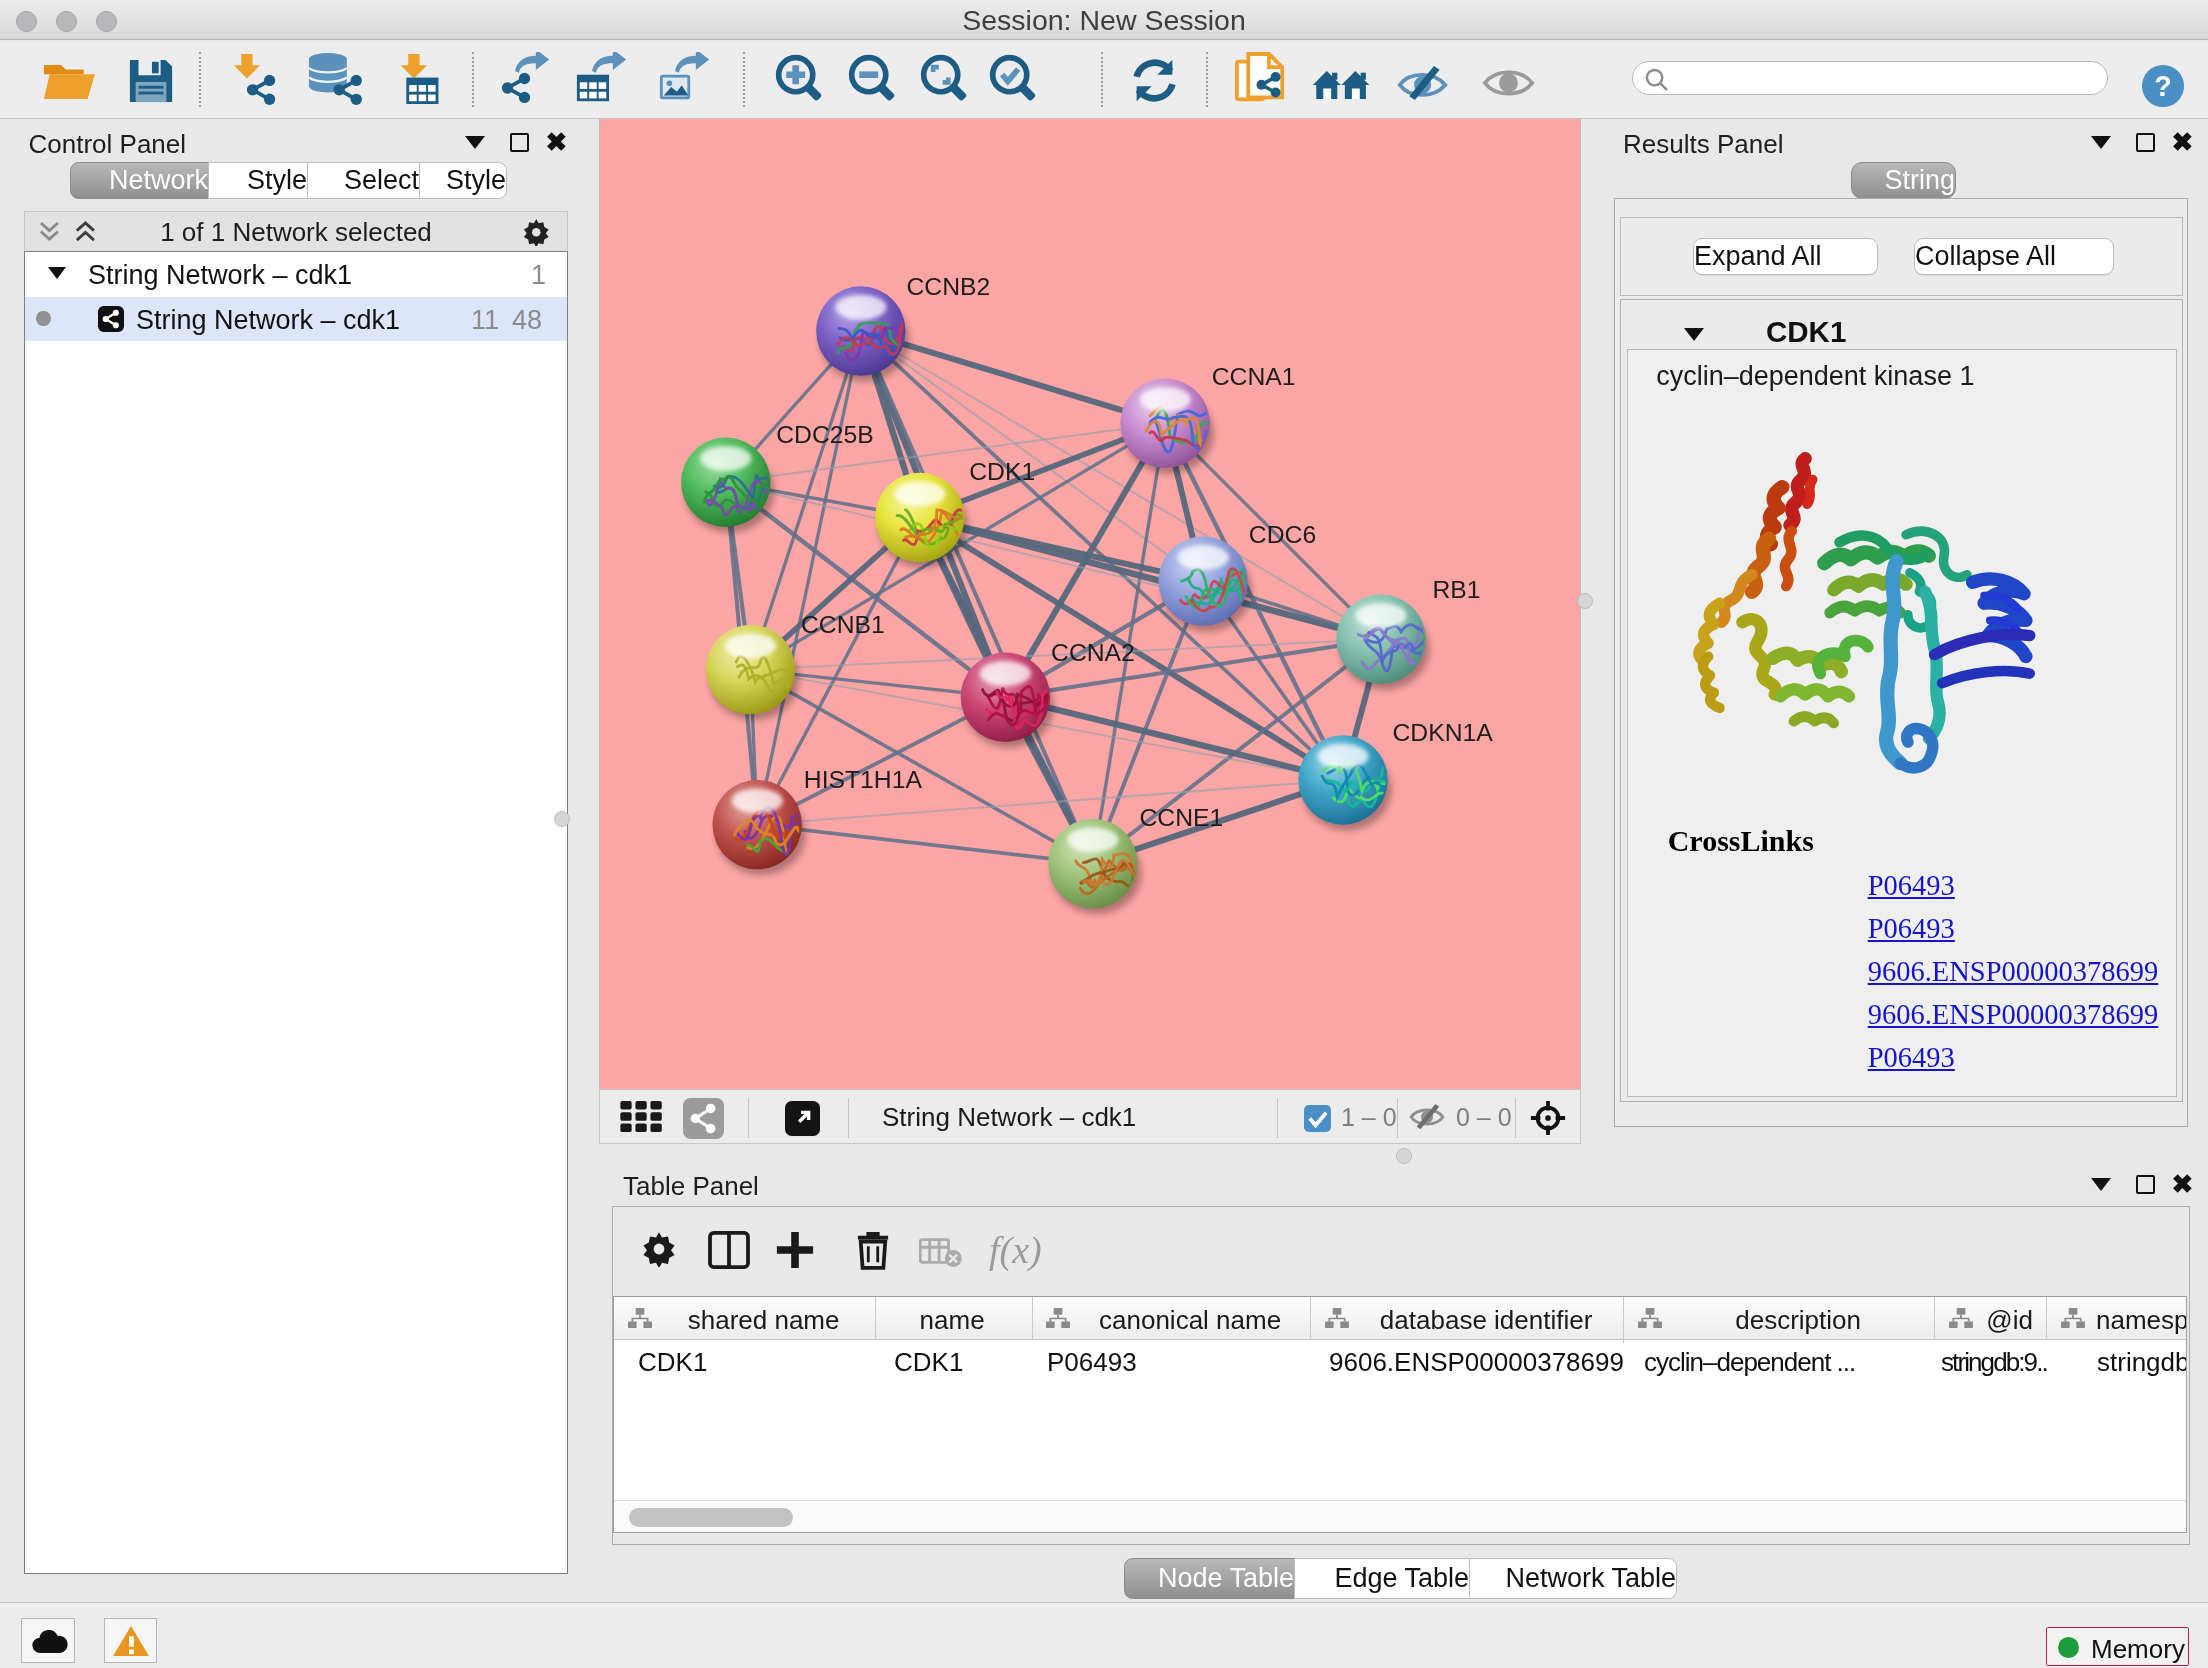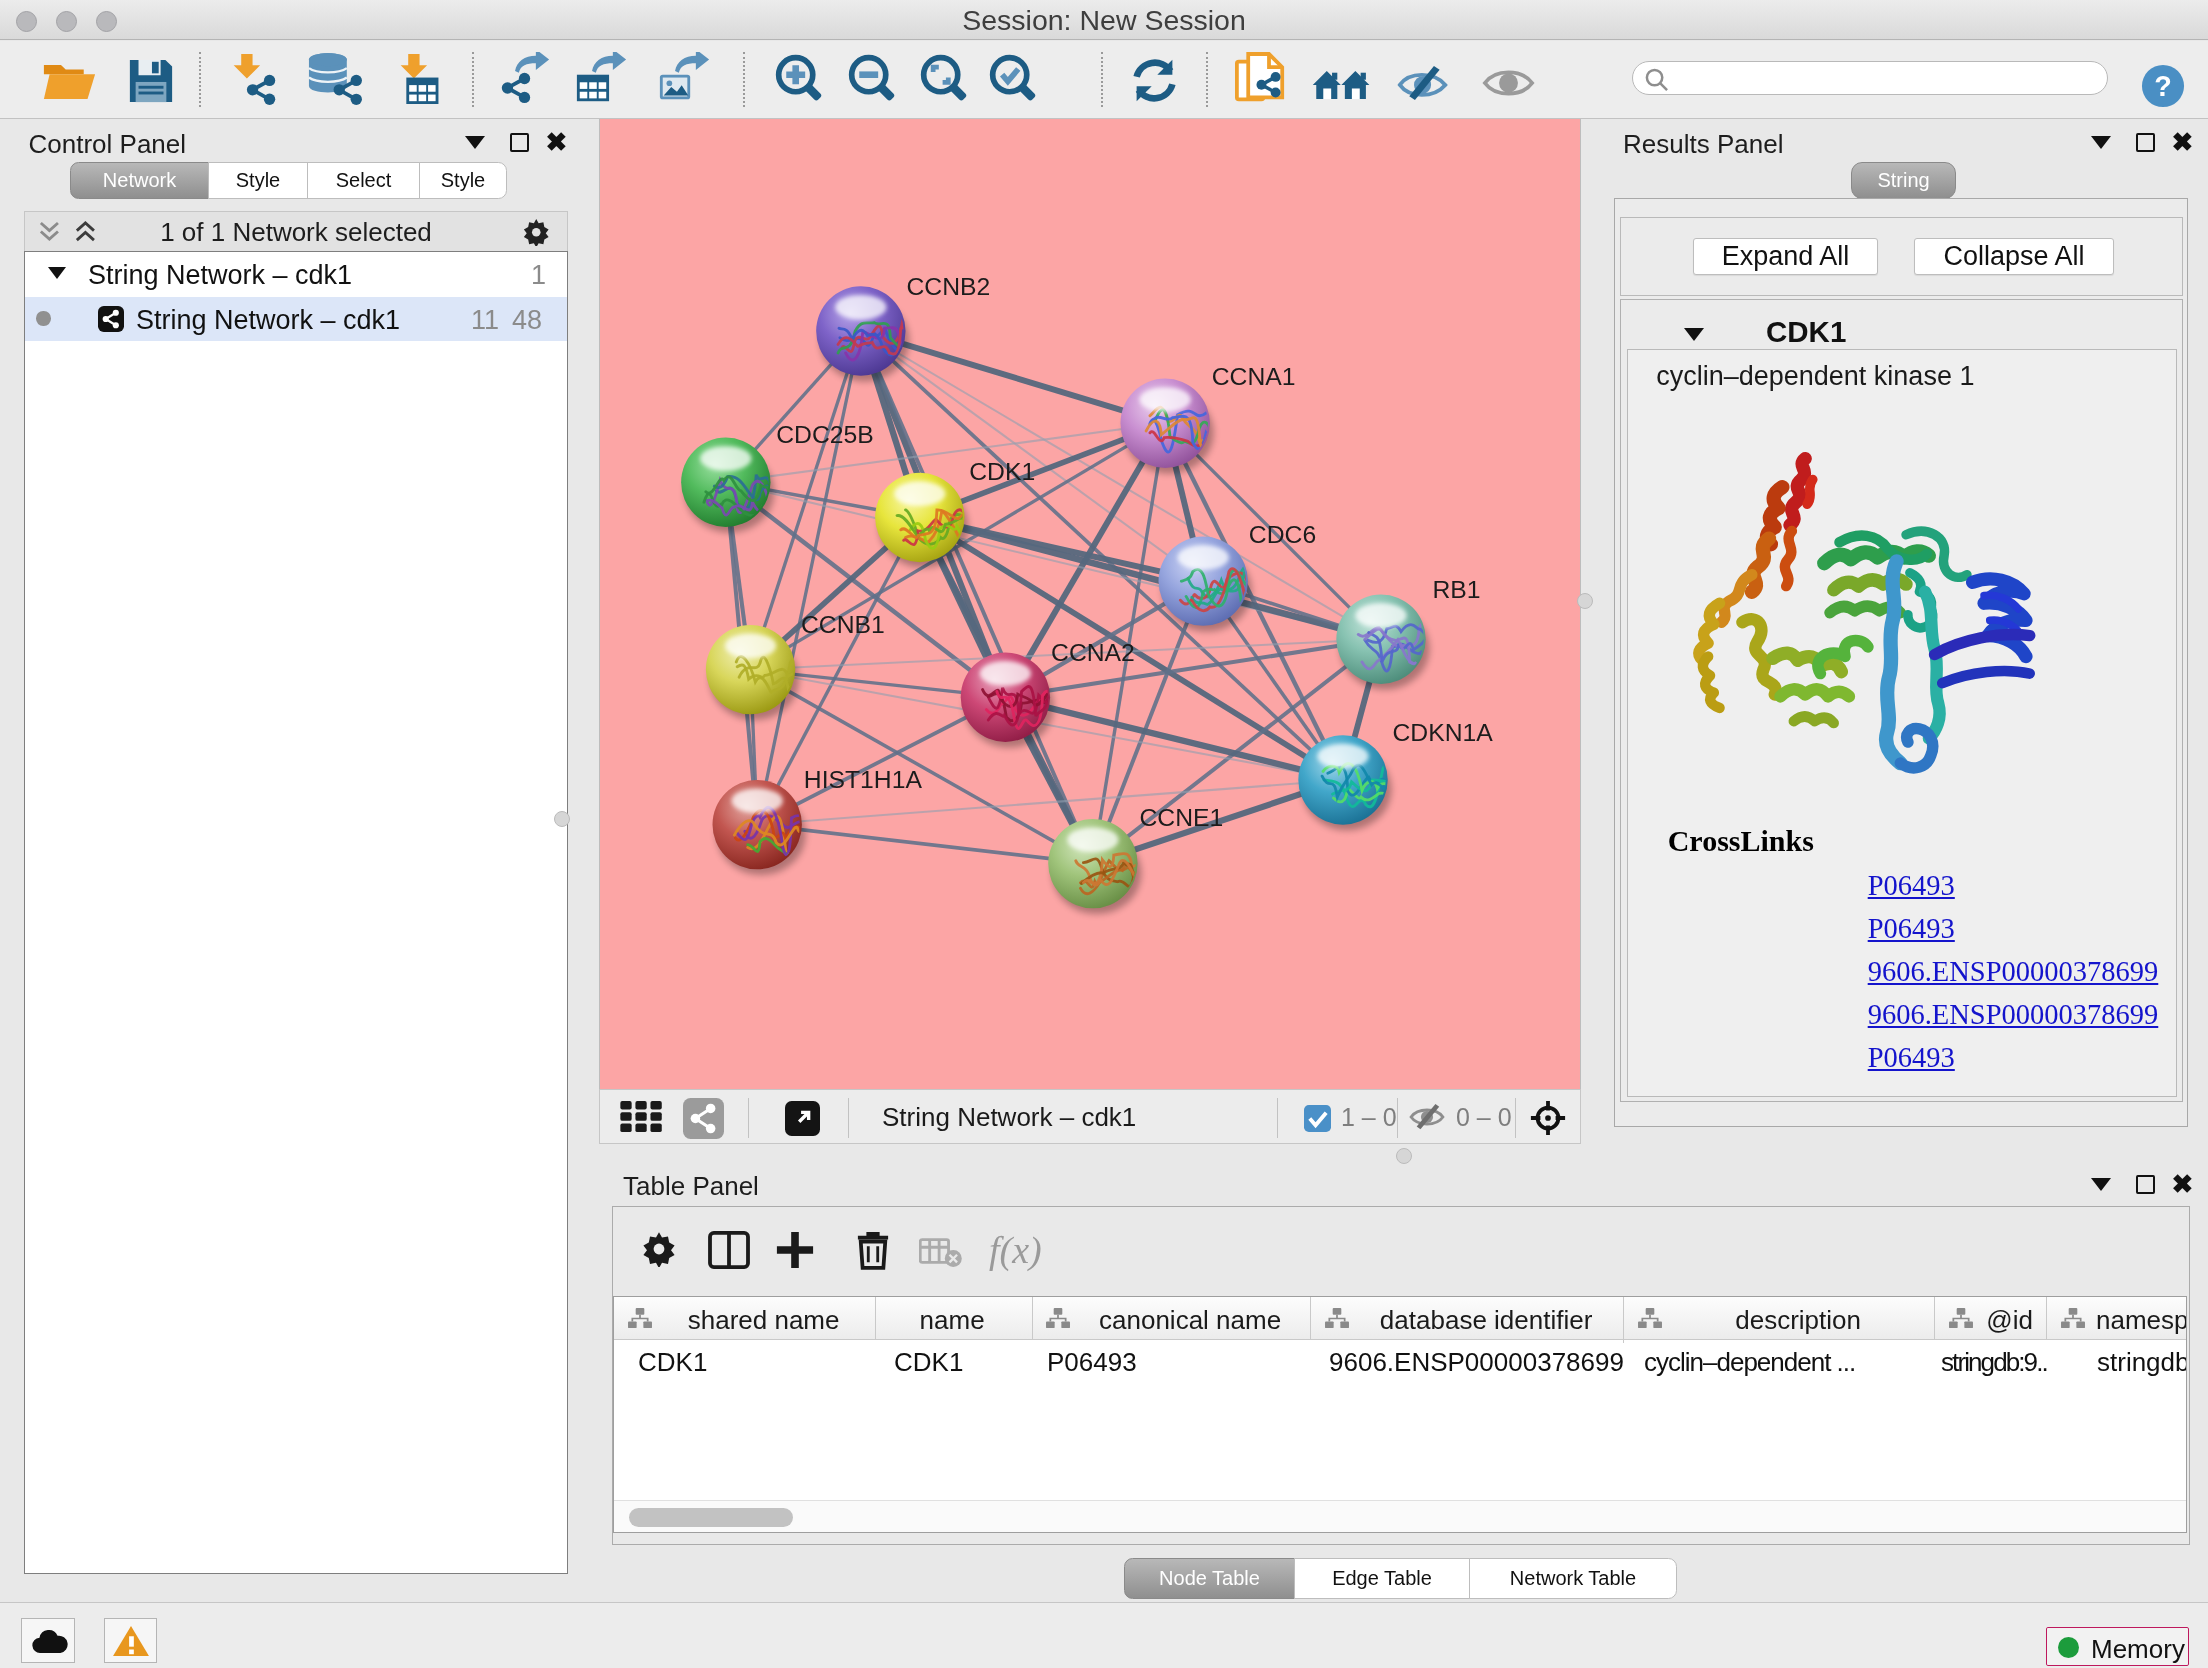--- a/index.html
+++ b/index.html
@@ -2,23 +2,23 @@
 <html style="font-size:15px"><head><meta charset="utf-8"><style>
 *{margin:0;padding:0;box-sizing:border-box}
 html,body{width:2208px;height:1668px;overflow:hidden}
 body{font-family:"Liberation Sans",sans-serif;background:#e8e8e8;position:relative}
 .abs{position:absolute}
 .paneltitle{font-size:26px;color:#1d1d1d}
 .wicons{position:absolute;display:flex;align-items:center;gap:25px}
 .tri{width:0;height:0;border-left:10.5px solid transparent;border-right:10.5px solid transparent;border-top:13.3px solid #111}
 .wsq{width:19px;height:19px;border:2.9px solid #111;border-radius:1.9px}
 .wx{font-size:26px;font-weight:bold;color:#111;line-height:19px;margin-left:-8.6px}
-.tab{display:inline-block;height:37px;line-height:35px;text-align:center;font-size:20px;background:#fff;border:1px solid #bdbdbd;color:#111}
+.tab{display:inline-block;height:37px;line-height:35px;text-align:right;font-size:27px;background:#fff;border:1px solid #bdbdbd;color:#111}
 .tabsel{background:linear-gradient(#b8b8b8,#8f8f8f);color:#fff;border-color:#8a8a8a}
-.btn{position:absolute;background:#fff;border:1px solid #bdbdbd;border-radius:3px;font-size:27px;color:#111;text-align:center;box-shadow:0 1px 1px rgba(0,0,0,0.08)}
+.btn{position:absolute;background:#fff;border:1px solid #bdbdbd;border-radius:9px;font-size:27px;color:#111;text-align:left;box-shadow:0 1px 1px rgba(0,0,0,0.08)}
 a{color:#1414cc;text-decoration:underline}
 </style></head><body>
 <div class="abs" style="left:0;top:0;width:2208px;height:40px;background:linear-gradient(#ececec,#d9d9d9);border-bottom:1px solid #b4b4b4">
 <div class="abs" style="left:16px;top:10.5px;width:21px;height:21px;border-radius:50%;background:#b9b9bc;border:1px solid #a2a2a6"></div>
 <div class="abs" style="left:56px;top:10.5px;width:21px;height:21px;border-radius:50%;background:#b9b9bc;border:1px solid #a2a2a6"></div>
 <div class="abs" style="left:96px;top:10.5px;width:21px;height:21px;border-radius:50%;background:#b9b9bc;border:1px solid #a2a2a6"></div>
 <div style="text-align:center;font-size:28.5px;line-height:40px;color:#3e3e3e">Session: New Session</div>
   </div>
 <div class="abs" style="left:0;top:41px;width:2208px;height:78px;background:#ededed;border-bottom:1px solid #c2c2c2">
 <div class="abs" style="left:42px;top:16px"><svg width="55" height="48" viewBox="0 0 58 50">

